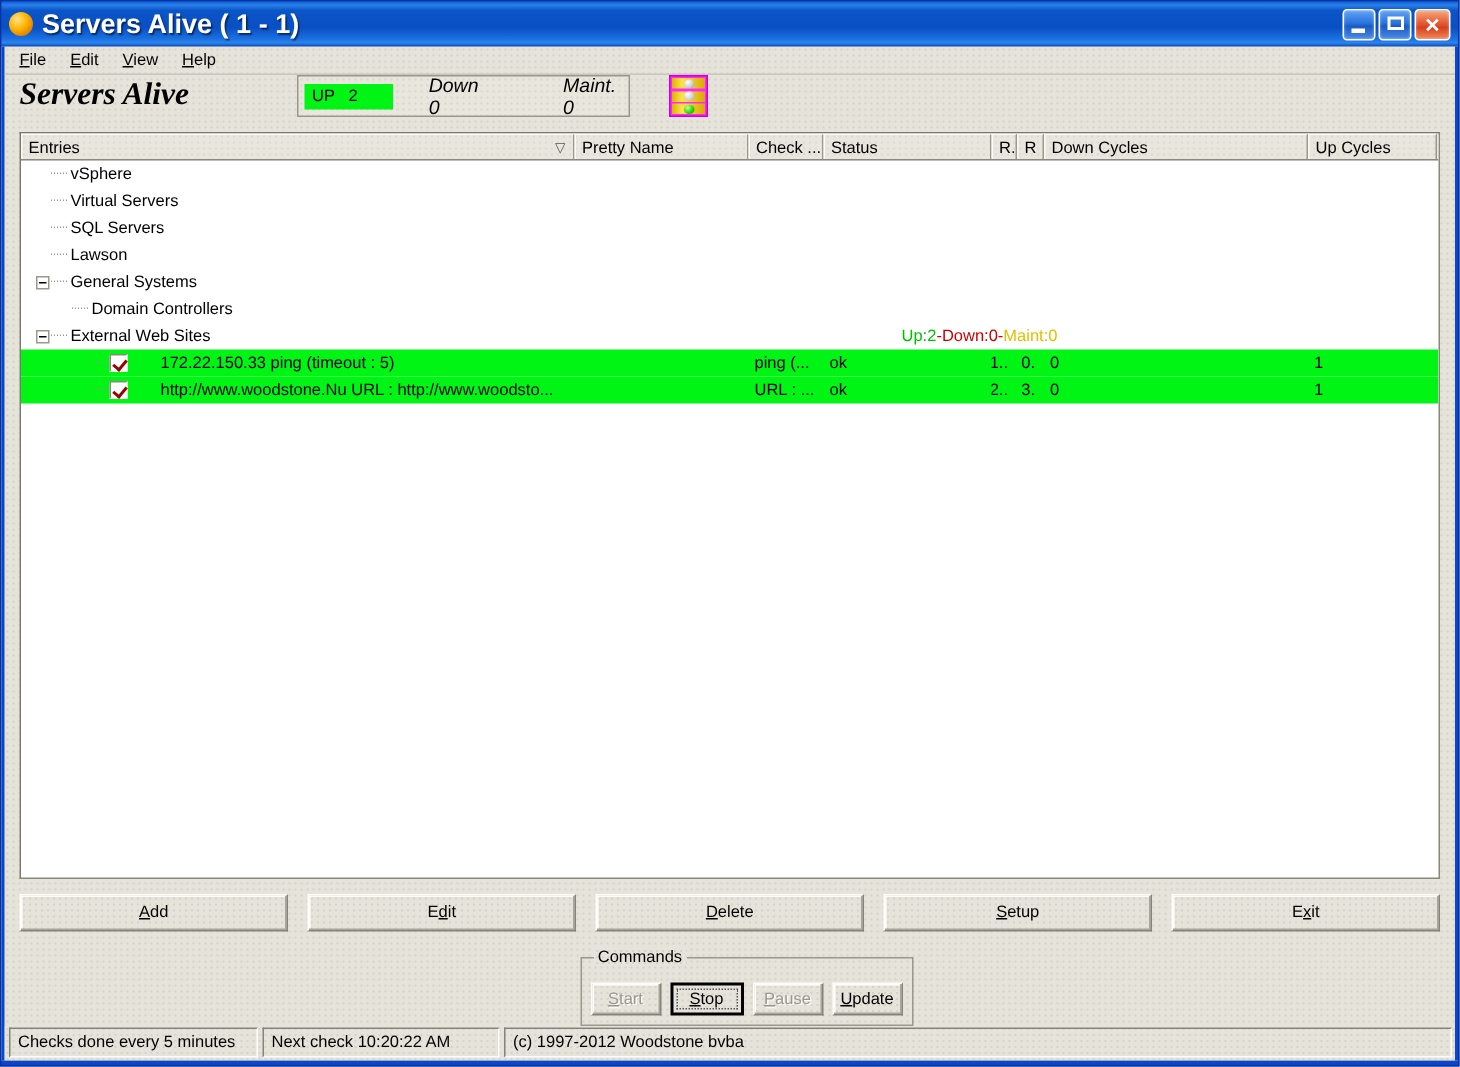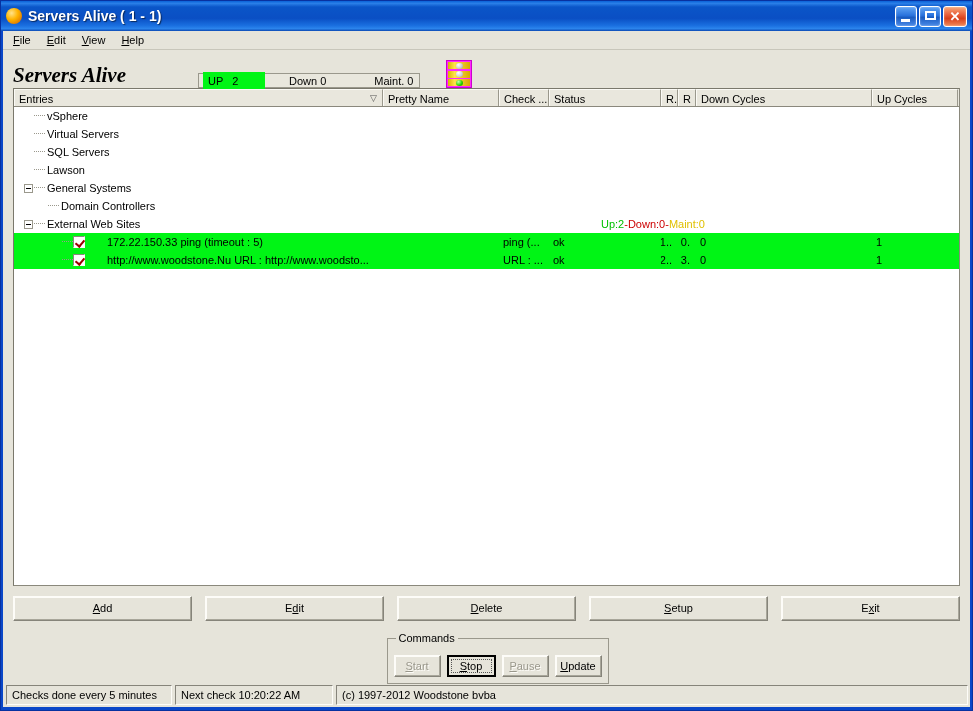--- a/index.html
+++ b/index.html
@@ -32,21 +32,21 @@
     box-sizing: border-box;
   }
   .title-icon {
     width: 16px; height: 16px;
     margin-right: 6px;
     border-radius: 50%;
     background: radial-gradient(circle at 35% 32%, #ffe28a 0%, #ffb400 42%, #e07c00 78%, #a85400 100%);
     flex: 0 0 16px;
   }
   .title-text {
-    color: #fff; font-weight: bold; font-size: 14px;
+    color: #fff; font-weight: bold; font-size: 18px;
     text-shadow: 1px 1px 1px rgba(0,0,0,0.55);
     flex: 1 1 auto;
     white-space: nowrap;
   }
   .titlebuttons { display: flex; gap: 2px; align-items: center; padding-right: 3px; }
   .tb {
     width: 22px; height: 21px;
     border-radius: 3px;
     border: 1px solid #ffffff;
     box-sizing: border-box;
@@ -96,52 +96,52 @@
   .menu-item {
     padding: 1px 8px 1px 4px;
     font-size: 11px;
     margin-right: 4px;
     cursor: default;
   }
   .menu-item u { text-decoration: underline; }
   
   .headerband {
     flex: 0 0 38px;
-    display: flex; align-items: flex-end;
+    display: flex; align-items: flex-start;
     padding: 0 0 0 10px;
     position: relative;
   }
   .brand {
     font-family: "Liberation Serif", serif;
     font-style: italic; font-weight: bold;
     font-size: 21px;
     letter-spacing: 0px;
     width: 185px;
   }
   .statbox {
-    width: 222px; height: 15px;
+    width: 222px; height: 28px;
     border: 1px solid #9a988c;
     box-sizing: border-box;
     display: flex; align-items: center;
     position: relative;
     background-color: #e9e7dd;
     background-image: radial-gradient(circle, #d8d6ca 0.6px, transparent 0.7px);
     background-size: 4px 4px;
   }
   .upchip {
     background: #00f515;
     width: 62px; height: 17px;
     margin-left: 4px;
     display: flex; align-items: center;
     padding-left: 5px;
     box-sizing: border-box;
     font-size: 11px;
   }
   .upchip .num { margin-left: 9px; }
-  .statlabel { font-size: 11px; }
+  .statlabel { font-size: 13px; font-style: italic; }
   .statlabel.down { margin-left: 24px; }
   .statlabel.maint { margin-left: 48px; }
   .trafficlight {
     width: 26px; height: 28px;
     margin-left: 26px;
     background: #ff27ff;
     border: 1px solid #cc00cc;
     box-sizing: border-box;
     padding: 1px;
     display: flex; flex-direction: column; justify-content: space-between;

